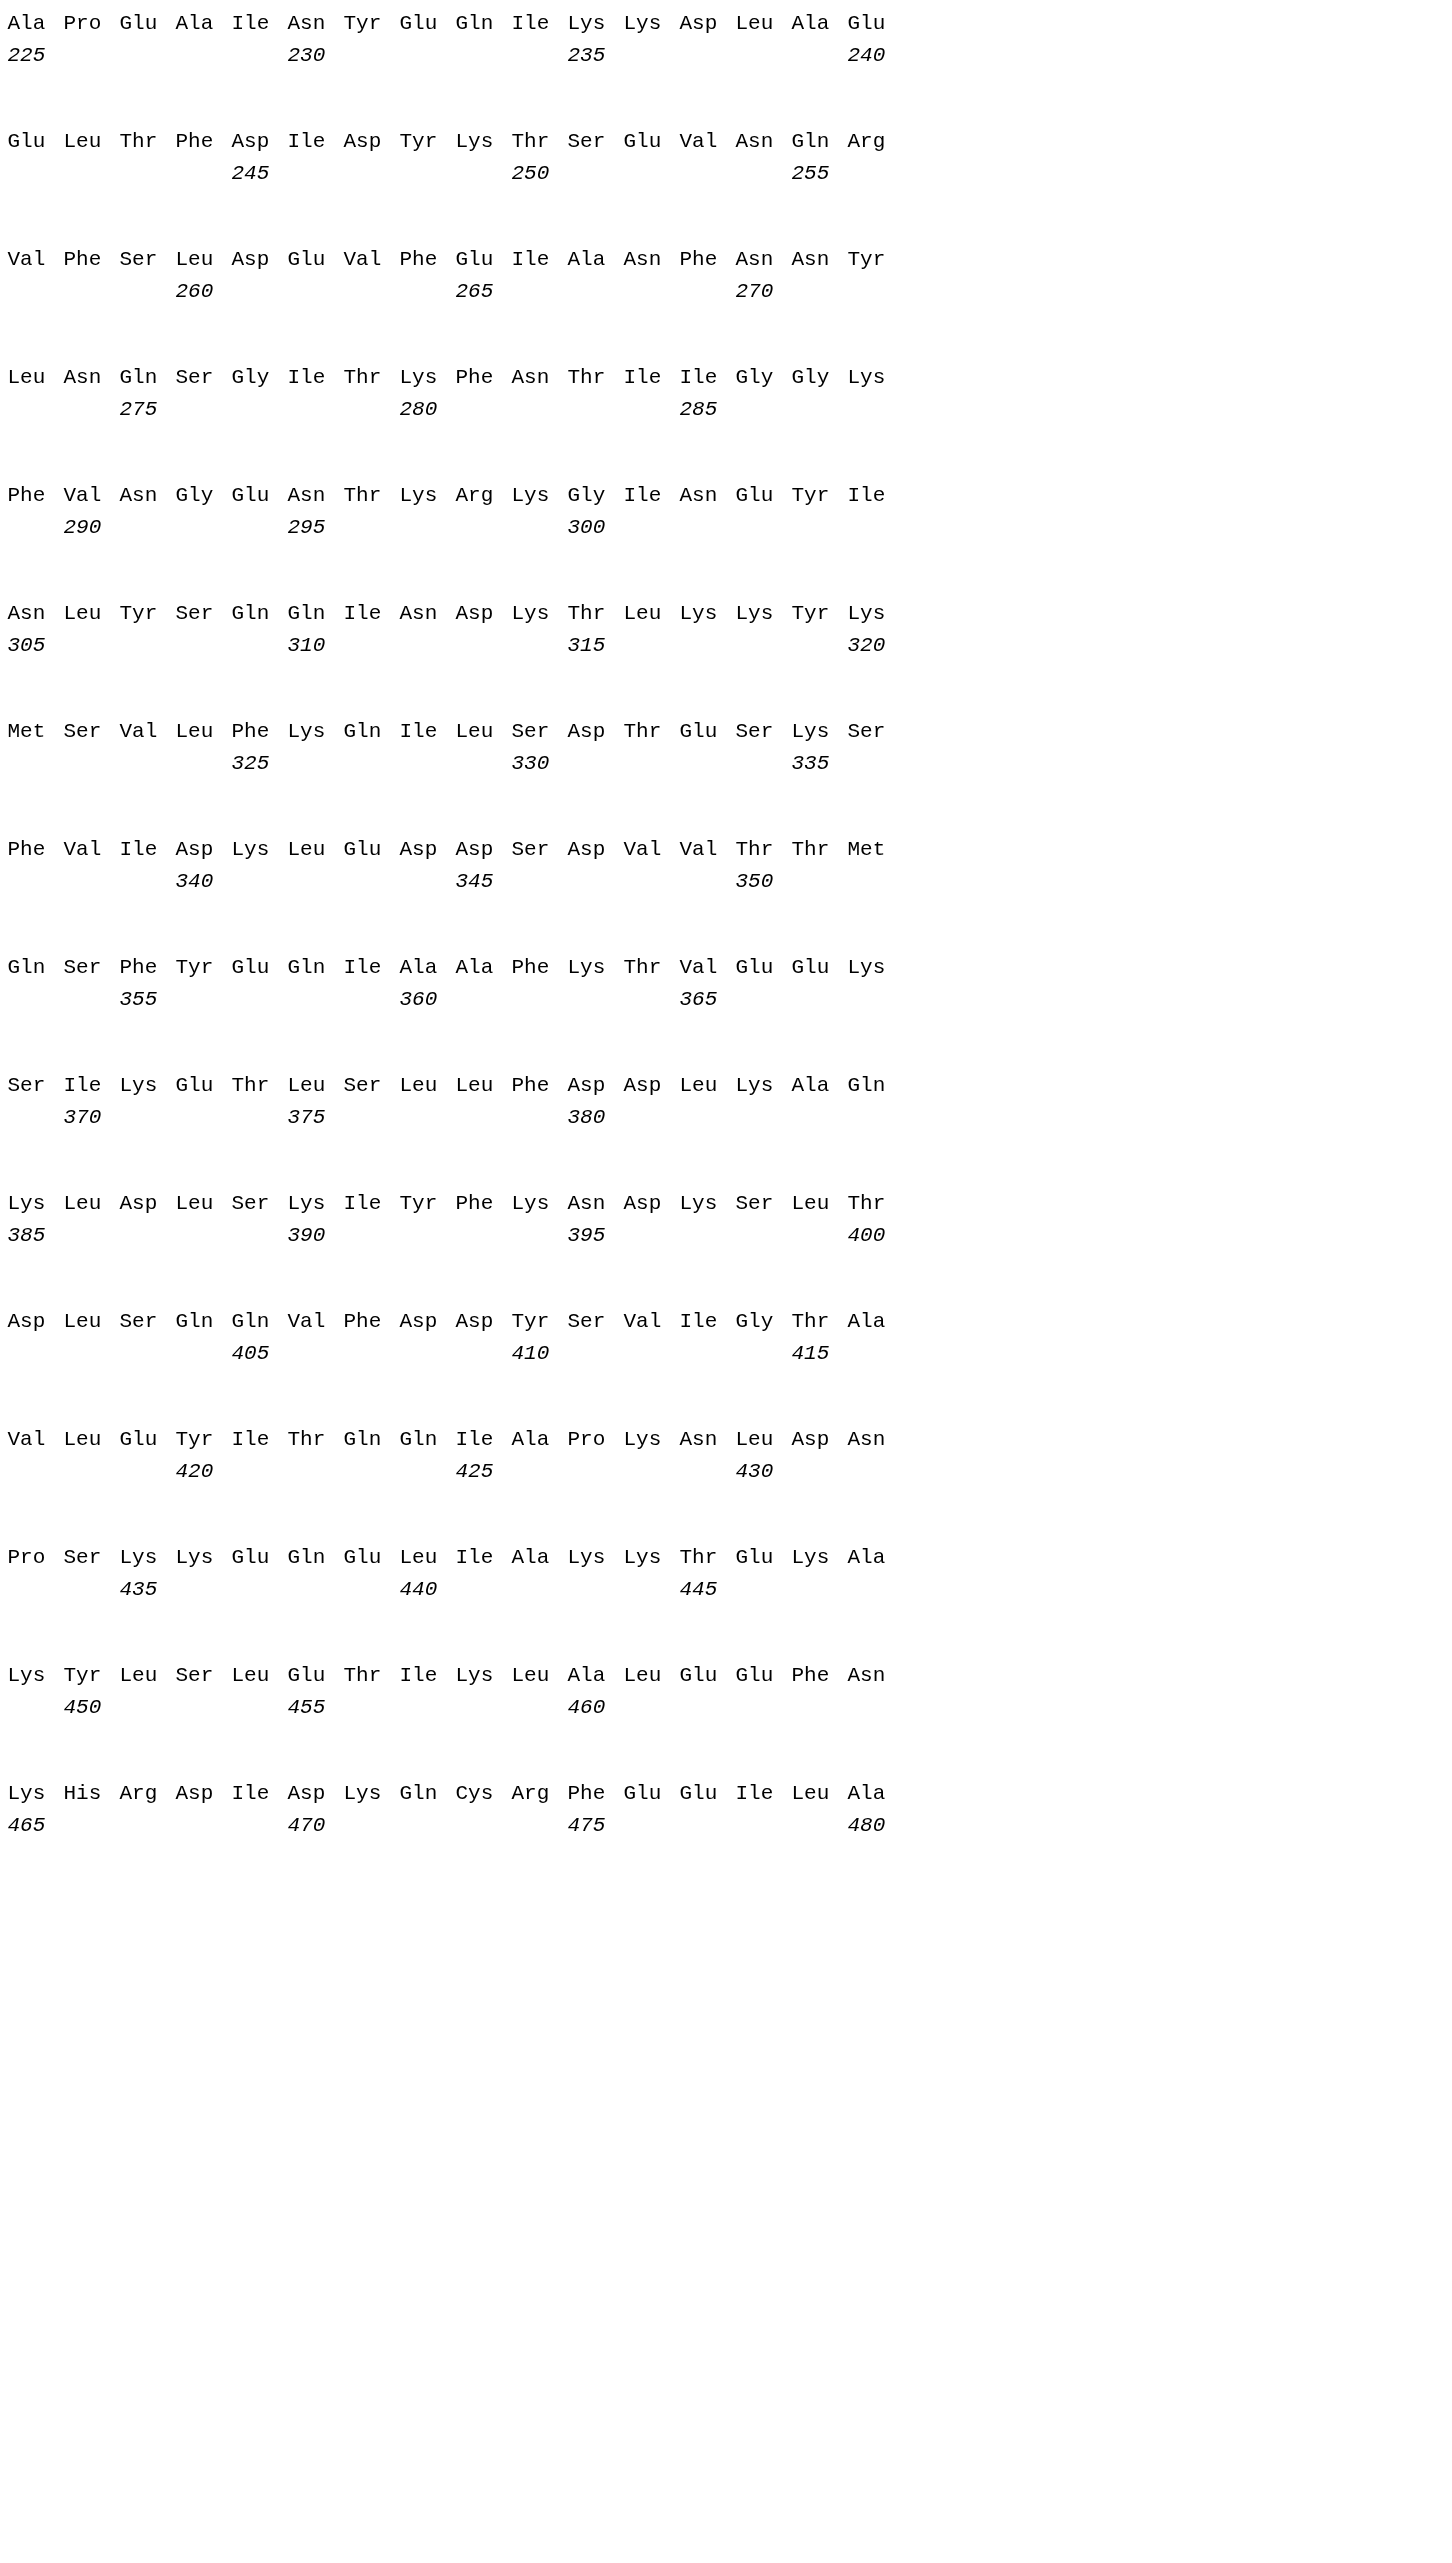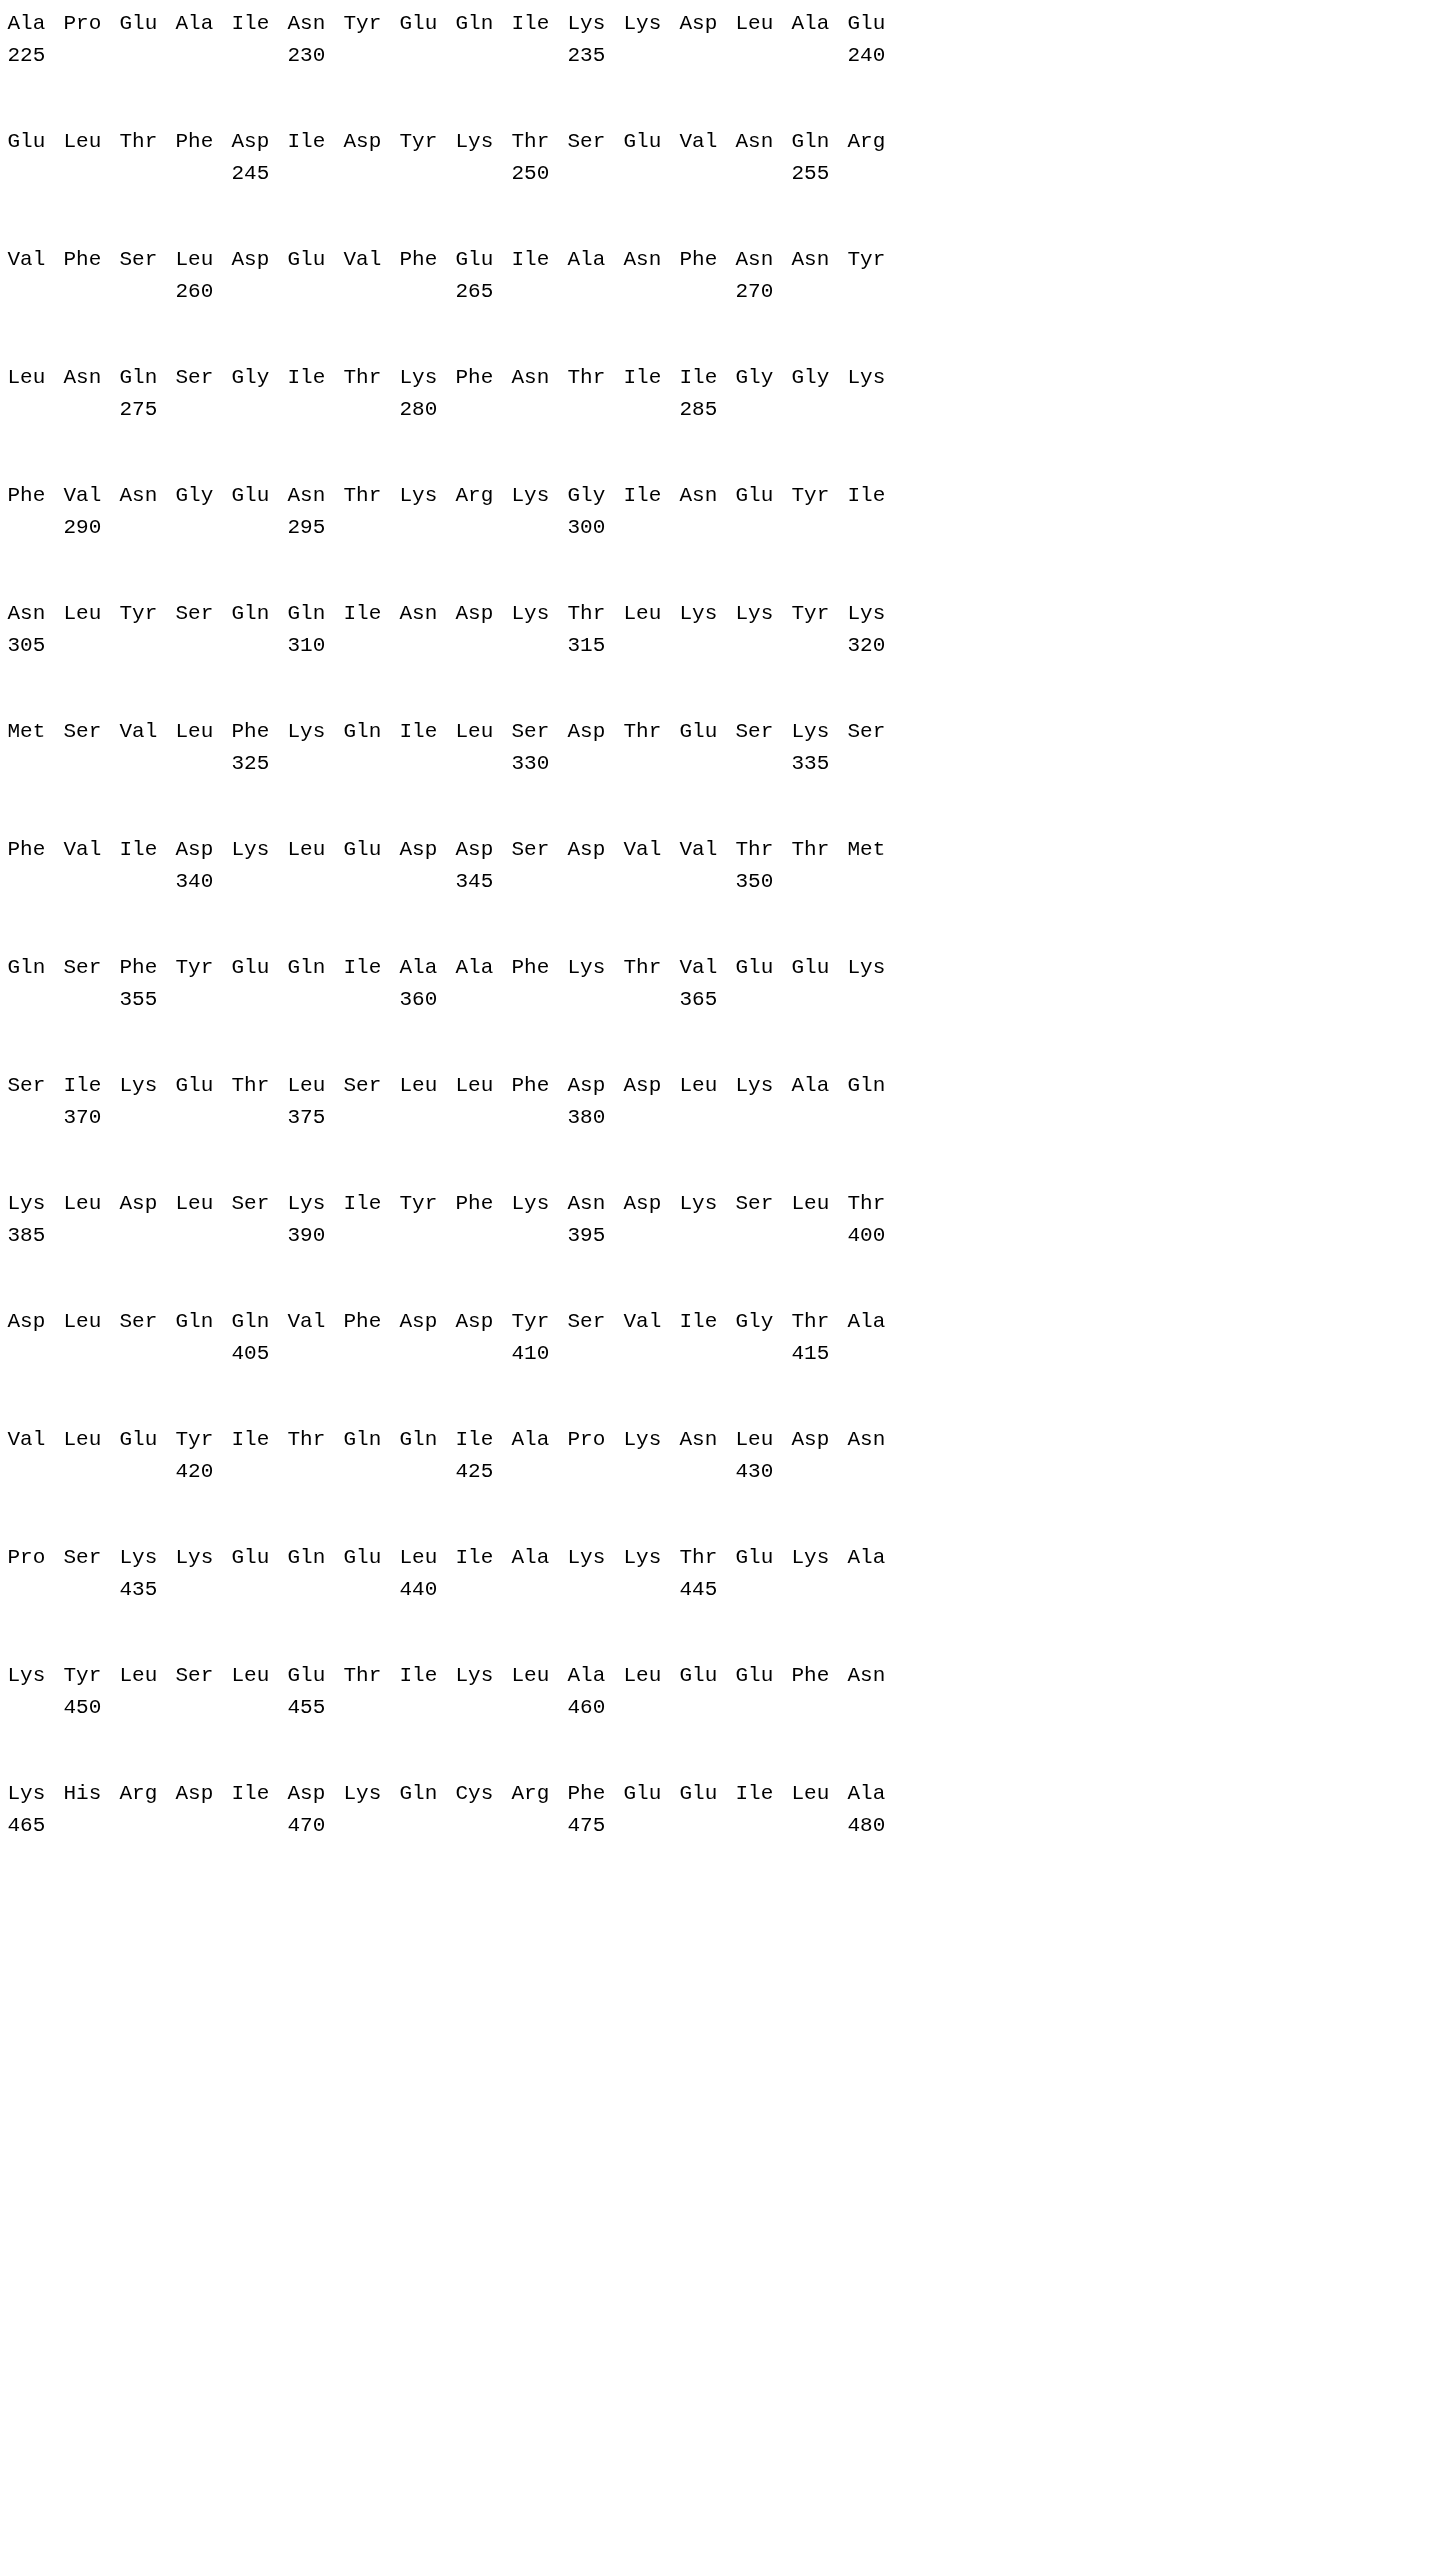--- a/index.html
+++ b/index.html
@@ -29,20 +29,21 @@
     width: 56px;
     font-size: 21px;
     line-height: 32px;
     text-align: left;
     letter-spacing: 0px;
   }
   .number-row {
     display: flex;
     white-space: pre;
     height: 32px;
+    font-style: italic;
   }
   .number-cell {
     width: 56px;
     font-size: 21px;
     line-height: 32px;
     text-align: left;
   }
   .number-cell.blank {
     color: transparent;
   }

